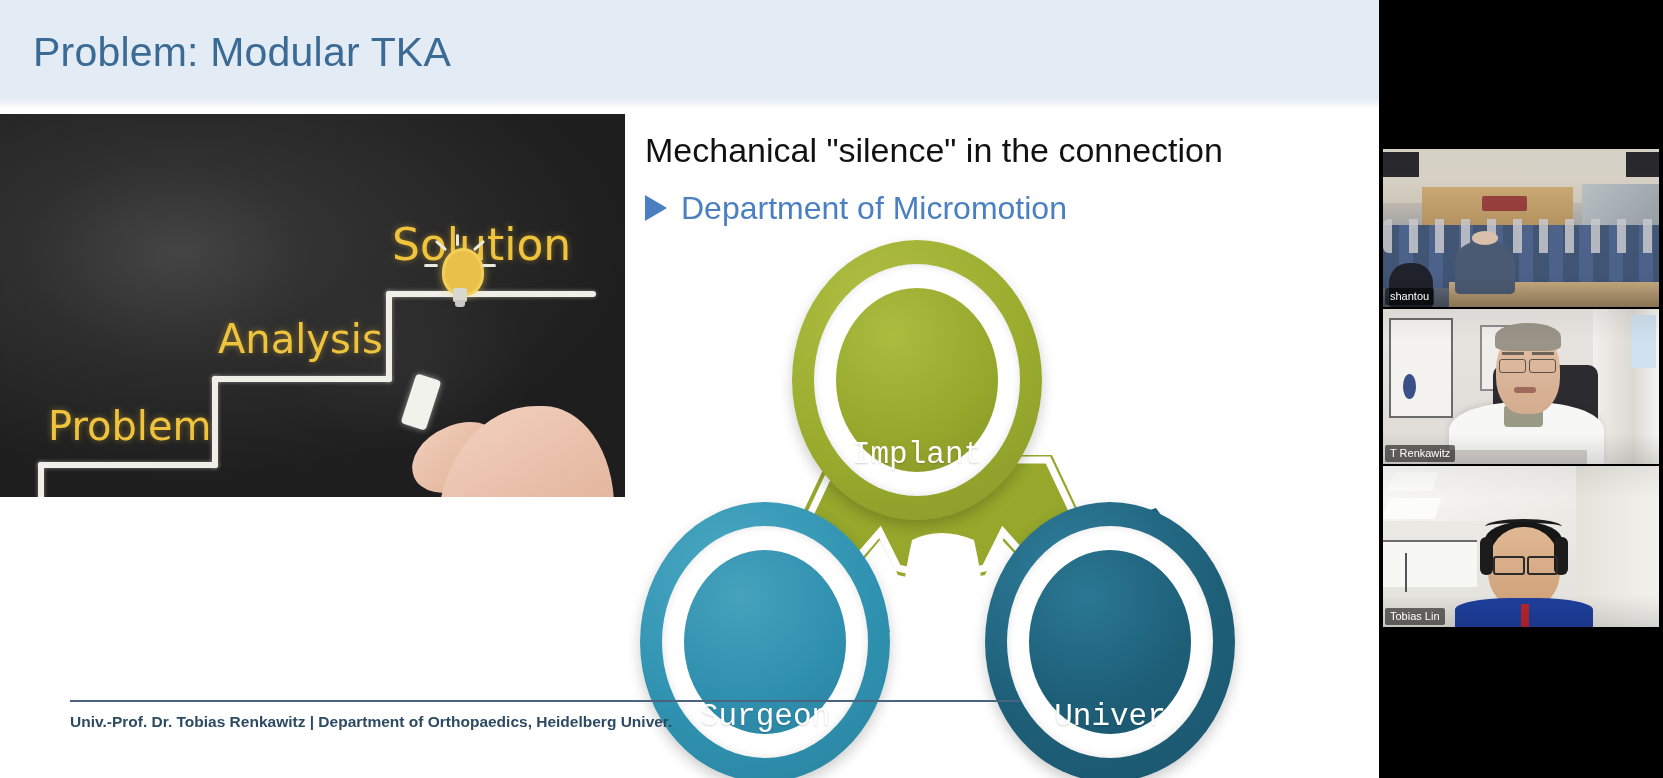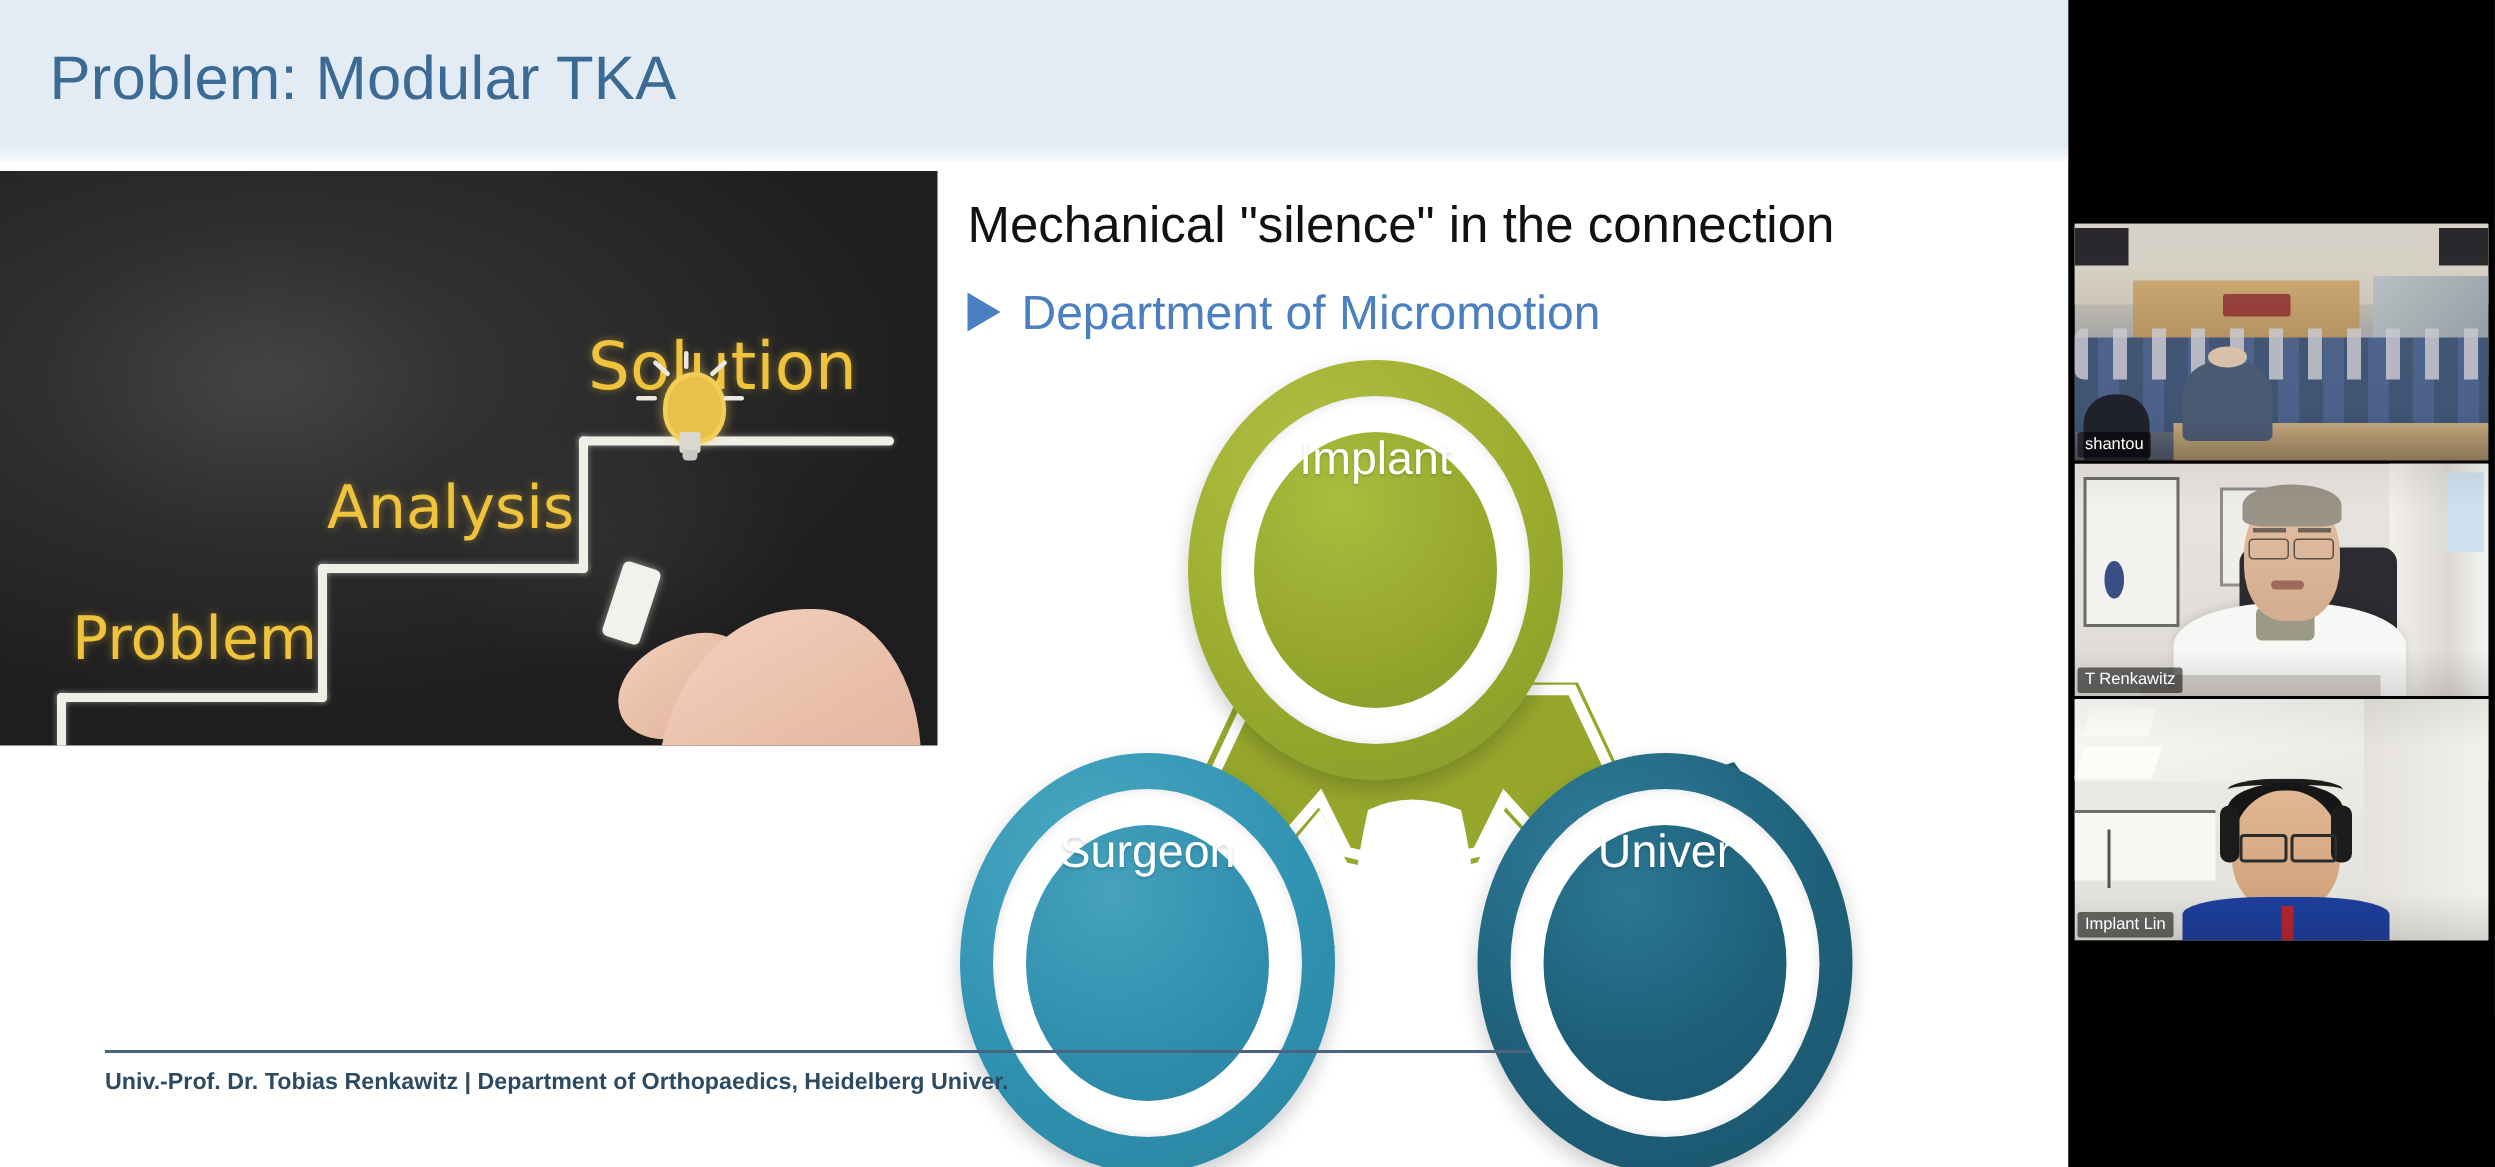--- a/index.html
+++ b/index.html
@@ -46,21 +46,21 @@
   
   #headline{position:absolute;left:645px;top:128px;font-size:34px;line-height:44px;color:#111;white-space:nowrap;}
   #bullet-row{position:absolute;left:645px;top:187px;display:flex;align-items:center;gap:14px;}
   #bullet-row .tri{width:0;height:0;border-left:22px solid #4a7fc1;border-top:13px solid transparent;border-bottom:13px solid transparent;}
   #bullet-row .btext{font-size:32px;line-height:42px;color:#4a7fc1;white-space:nowrap;}
 
   
   #smart{position:absolute;left:640px;top:240px;width:620px;height:540px;}
   .node{position:absolute;border-radius:50%;display:flex;align-items:center;justify-content:center;}
   .node .ring{position:absolute;inset:0;border-radius:50%;}
-  .node .inner{position:absolute;border-radius:50%;display:flex;align-items:flex-start;justify-content:center;}
+  .node .inner{position:absolute;border-radius:50%;display:flex;align-items:flex-end;justify-content:center;font-family:Liberation Mono, monospace;}
   .node .lbl{position:relative;color:#ffffff;font-size:31px;white-space:nowrap;text-shadow:0 1px 2px rgba(0,0,0,.18);}
 
   
   #smart svg.conn{position:absolute;left:0;top:0;width:620px;height:540px;}
 
   
   #node-implant{left:152px;top:0px;width:250px;height:280px;}
   #node-implant .ring{background:radial-gradient(circle at 35% 25%, #b1c044 0%, #9aab2e 55%, #87982a 100%);
        box-shadow:0 6px 14px rgba(0,0,0,.20);}
   #node-implant .white{position:absolute;left:22px;top:24px;right:22px;bottom:24px;border-radius:50%;background:#fff;box-shadow:inset 0 0 8px rgba(0,0,0,.12);}
@@ -311,17 +311,17 @@
         <div class="hair"></div>
         <div class="head"></div>
         <div class="hs hsL"></div>
         <div class="hs hsR"></div>
         <div class="gl glL"></div>
         <div class="gl glR"></div>
         <div class="body"></div>
         <div class="lany"></div>
       </div>
       <div class="vnoise"></div>
-      <span class="nametag">Implant Lin</span>
+      <span class="nametag">Tobias Lin</span>
     </div>
   </div>
 
 </div>
 
 </body></html>

